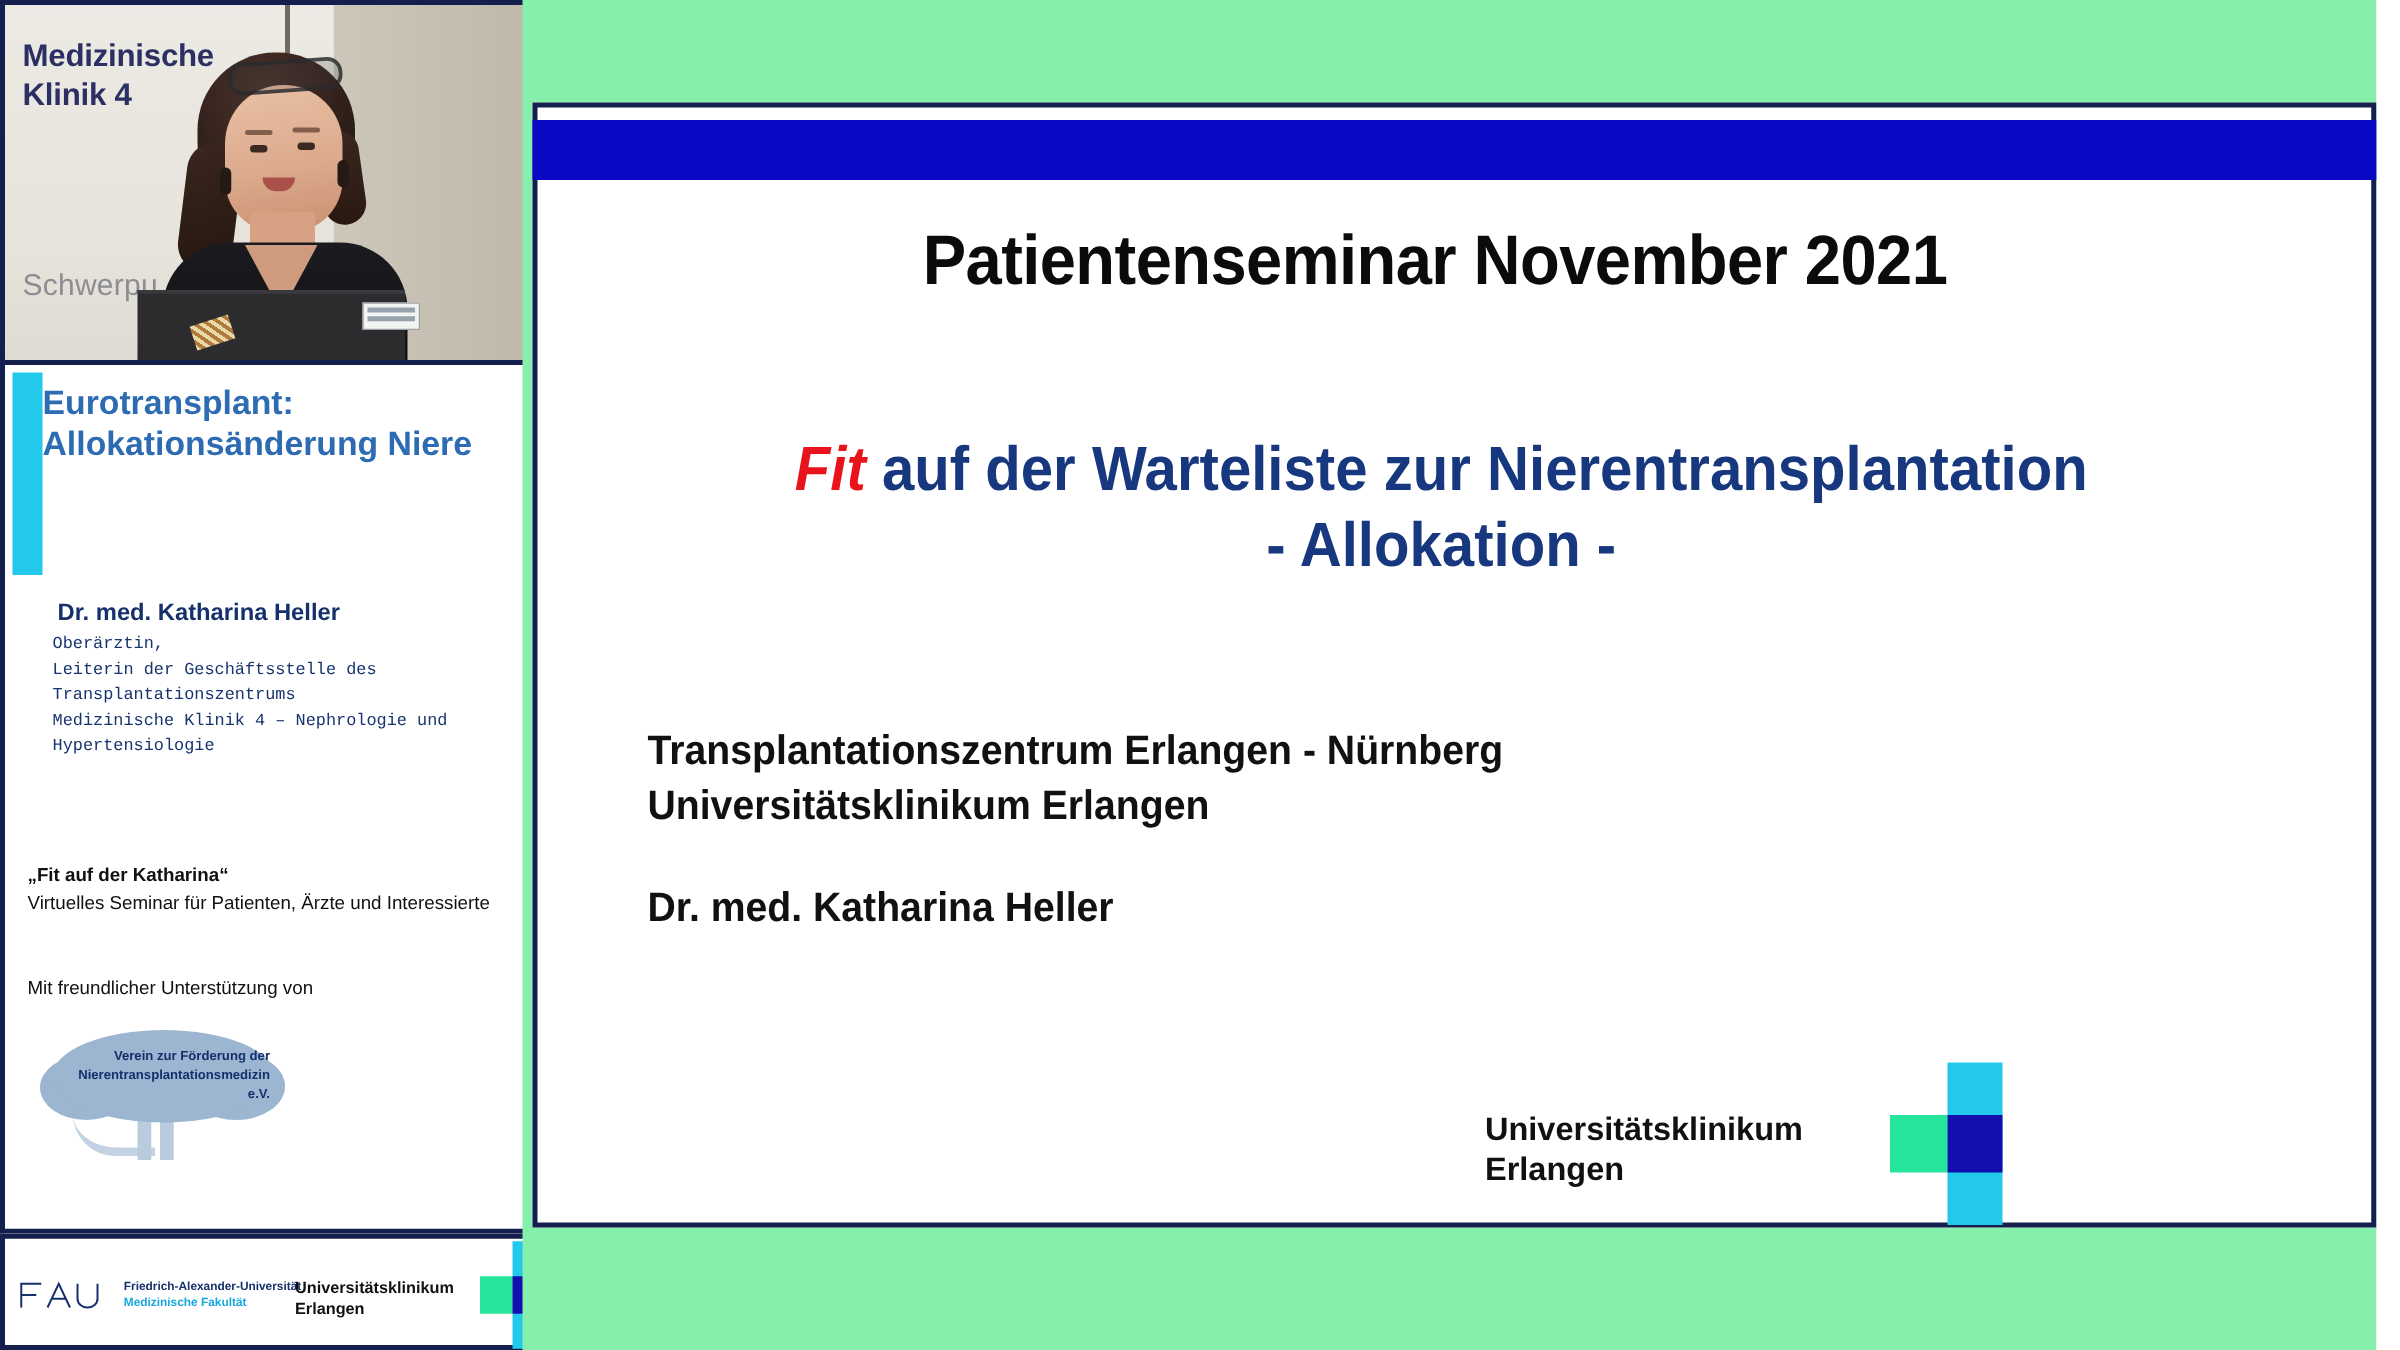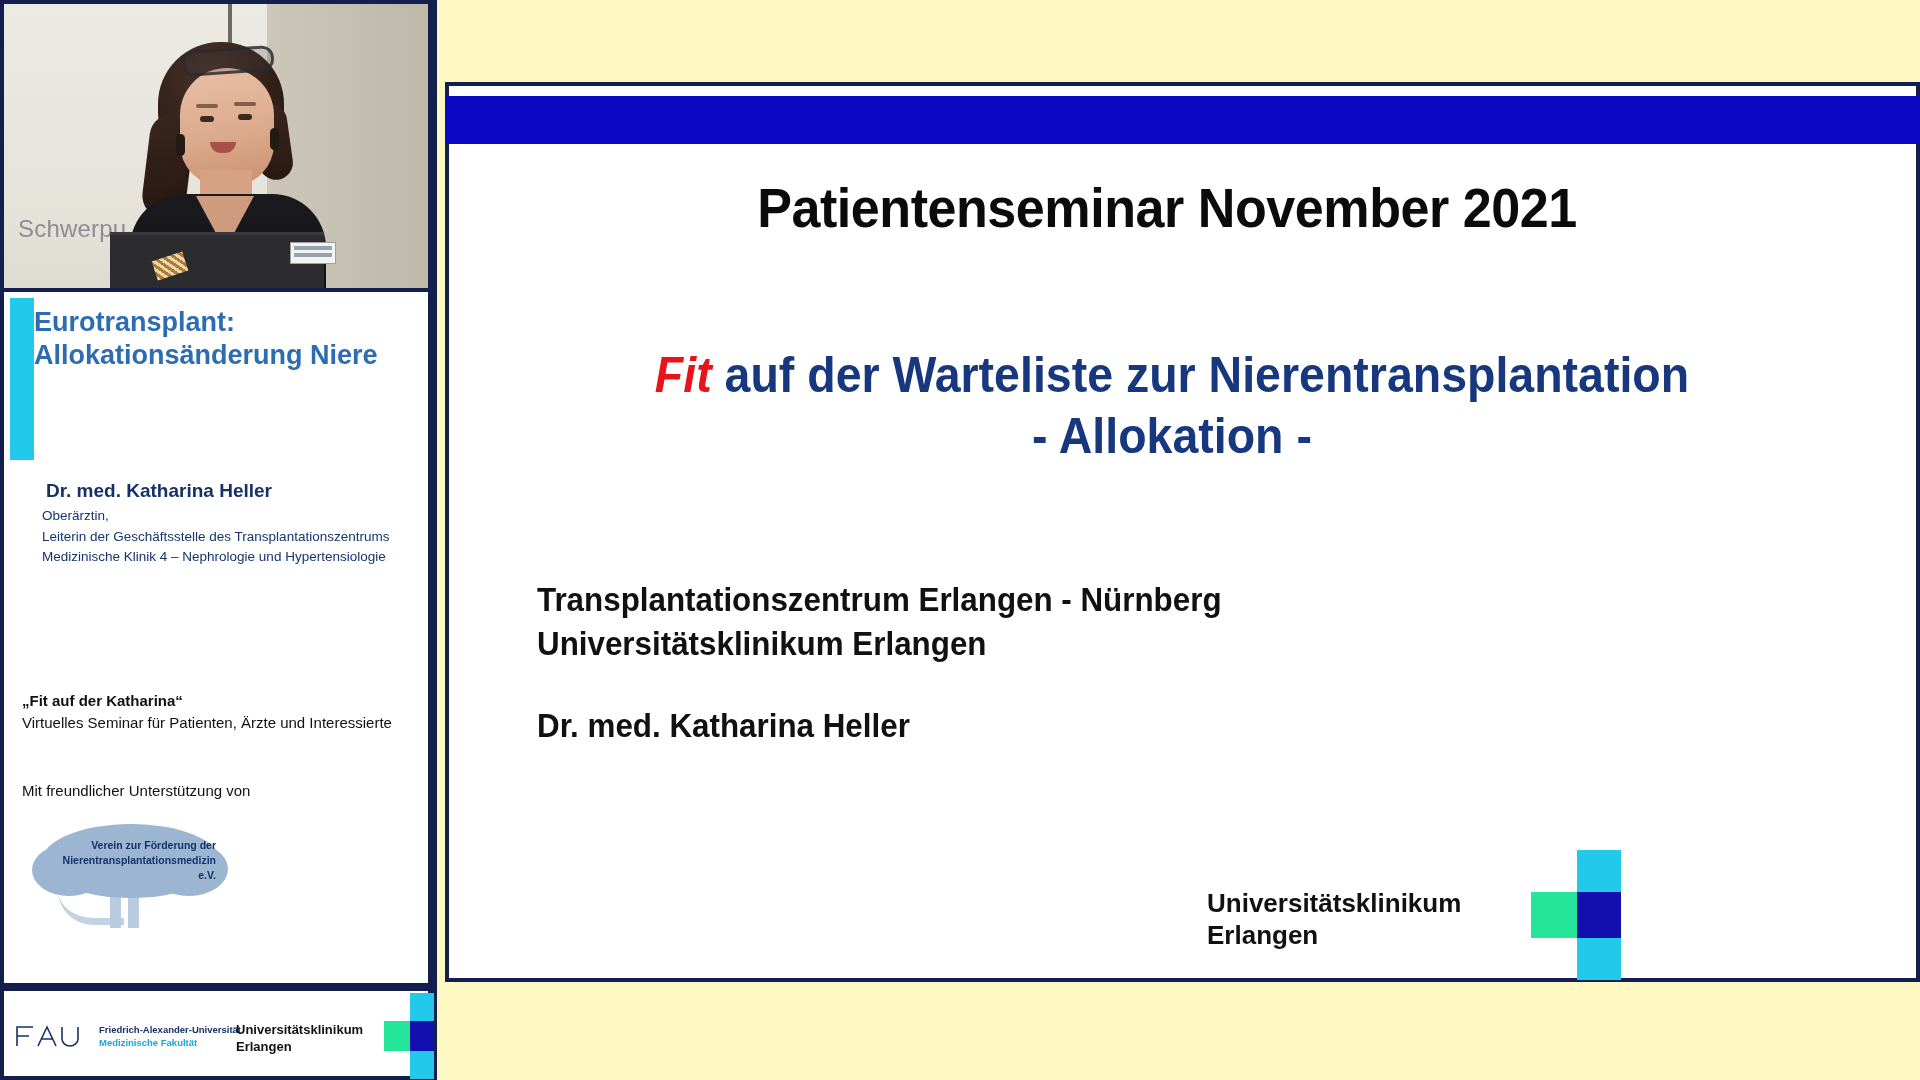--- a/index.html
+++ b/index.html
@@ -56,21 +56,21 @@
                   transform:rotate(-18deg);}
 
   
   #slide-panel{position:absolute;left:0;top:292px;width:432px;height:695px;background:#ffffff;
                border:4px solid #141f4d;border-top:0;box-sizing:border-box;}
   #accent-bar{position:absolute;left:6px;top:6px;width:24px;height:162px;background:#22c9ea;}
   #et-title{position:absolute;left:30px;top:14px;width:372px;font-size:27px;font-weight:bold;
             color:#2d6cb2;line-height:1.22;}
   #author-name{position:absolute;left:42px;top:188px;font-size:19px;font-weight:bold;color:#15306b;}
   #author-roles{position:absolute;left:38px;top:214px;width:380px;font-size:13.5px;color:#17346f;
-                line-height:1.52;}
+                line-height:1.52;font-family:Liberation Mono, monospace;}
   #seminar-block{position:absolute;left:18px;top:398px;width:400px;font-size:15px;color:#111;
                  line-height:1.46;}
   #seminar-block .b{font-weight:bold;}
   #support-line{position:absolute;left:18px;top:490px;font-size:15px;color:#111;}
 
   
   #sponsor-logo{position:absolute;left:28px;top:530px;width:200px;height:110px;}
   #sponsor-logo .blob{position:absolute;left:10px;top:2px;width:178px;height:74px;border-radius:50%;
                       background:#9cb6d1;}
   #sponsor-logo .blob2{position:absolute;left:0px;top:22px;width:74px;height:52px;border-radius:50%;
@@ -95,21 +95,21 @@
   #uk-words-small{position:absolute;left:232px;top:31px;font-size:13px;font-weight:bold;color:#111;
                   line-height:1.28;}
   #uk-cross-small{position:absolute;left:392px;top:2px;width:38px;height:86px;}
 
   
   .cross-vert{position:absolute;background:#22c9ea;}
   .cross-left{position:absolute;background:#25e59a;}
   .cross-mid{position:absolute;background:#120fae;}
 
   
-  #main-area{position:absolute;left:437px;top:0;width:1483px;height:1080px;background:#fef9c3;}
+  #main-area{position:absolute;left:418px;top:0;width:1483px;height:1080px;background:#86efac;}
   #slide-frame{position:absolute;left:8px;top:82px;width:1475px;height:900px;background:#ffffff;
                border:4px solid #141f4d;box-sizing:border-box;}
   #blue-bar{position:absolute;left:8px;top:96px;width:1475px;height:48px;background:#0a08c2;}
 
   #slide-title{position:absolute;left:0;top:175px;width:1460px;text-align:center;
                font-size:56px;font-weight:bold;color:#0b0b0b;letter-spacing:-.5px;
                font-family:"Liberation Sans Narrow","Liberation Sans",sans-serif;transform:scaleX(.93);}
   #slide-sub{position:absolute;left:0;top:345px;width:1470px;text-align:center;
              font-size:50px;font-weight:bold;color:#17377e;line-height:1.22;
              font-family:"Liberation Sans Narrow","Liberation Sans",sans-serif;transform:scaleX(.93);}
@@ -131,20 +131,24 @@
 
 <div id="stage">
 
   <div id="left-col">
 
     <div id="webcam">
       <div class="wallbg"></div>
       <div class="wall-right"></div>
       <div class="poster"></div>
       <div class="pole"></div>
+      <div class="poster-t1">
+        <span>Medizinische</span><br>
+        <span>Klinik 4</span>
+      </div>
       <div class="poster-t2">Schwerpu</div>
 
       <div class="person">
         <div class="hair"></div>
         <div class="hair-side"></div>
         <div class="hair-side2"></div>
         <div class="face"></div>
         <div class="glasses"></div>
         <div class="brow" style="left:72px;top:62px;"></div>
         <div class="brow" style="left:110px;top:60px;"></div>

